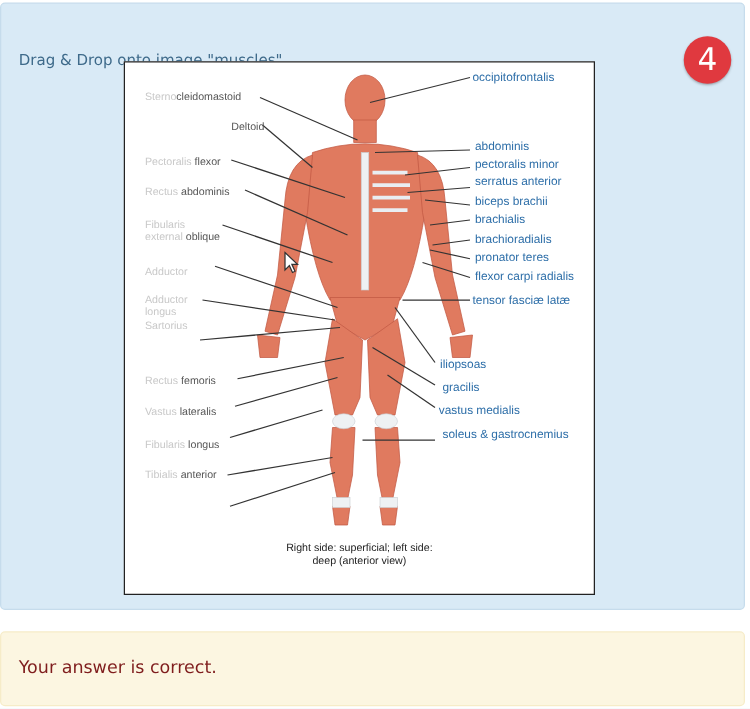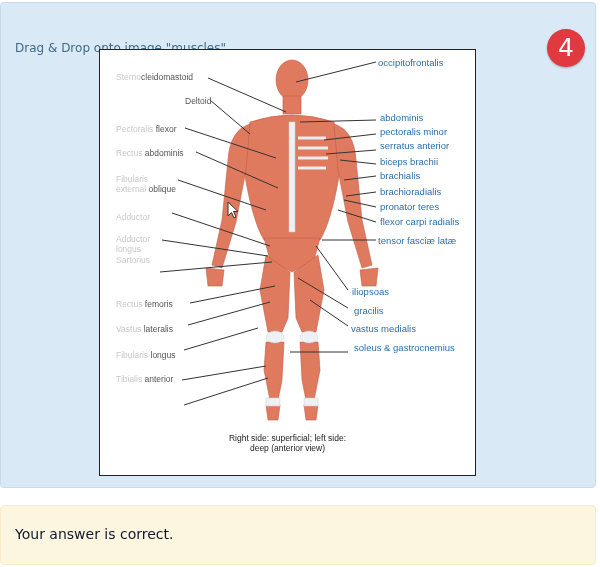--- a/index.html
+++ b/index.html
@@ -15,21 +15,21 @@
             border:1.5px solid #222; box-sizing:border-box; overflow:hidden; }
   .imgbox svg { position:absolute; left:0; top:0; }
   .lbl { position:absolute; font-size:8.5px; white-space:nowrap; font-family:"Liberation Sans",sans-serif; }
   .lbl-l { color:#555; text-align:right; }
   .lbl-l .faint { color:#c8c8c8; }
   .lbl-r { color:#2d6ea8; font-size:9.5px; }
   .caption { position:absolute; left:0; width:100%; top:383px; text-align:center;
              font-size:8.5px; line-height:10px; color:#222; font-family:"Liberation Sans",sans-serif; }
   .feedback { position:absolute; left:0; top:505px; width:596px; height:60px;
               background:#fcf6e1; border:1px solid #f6ecc8; border-radius:4px; box-sizing:border-box; }
-  .feedback span { position:absolute; left:14px; top:20px; font-size:14px; color:#0f172a; }
+  .feedback span { position:absolute; left:14px; top:20px; font-size:14px; color:#7f1d1d; }
   .cursor { position:absolute; left:226px; top:198px; }
 </style>
 </head>
 <body>
 
 <div class="formulation">
   <div class="qtext">Drag &amp; Drop onto image "muscles"</div>
   <div class="badge">4</div>
 
   <div class="imgbox">

